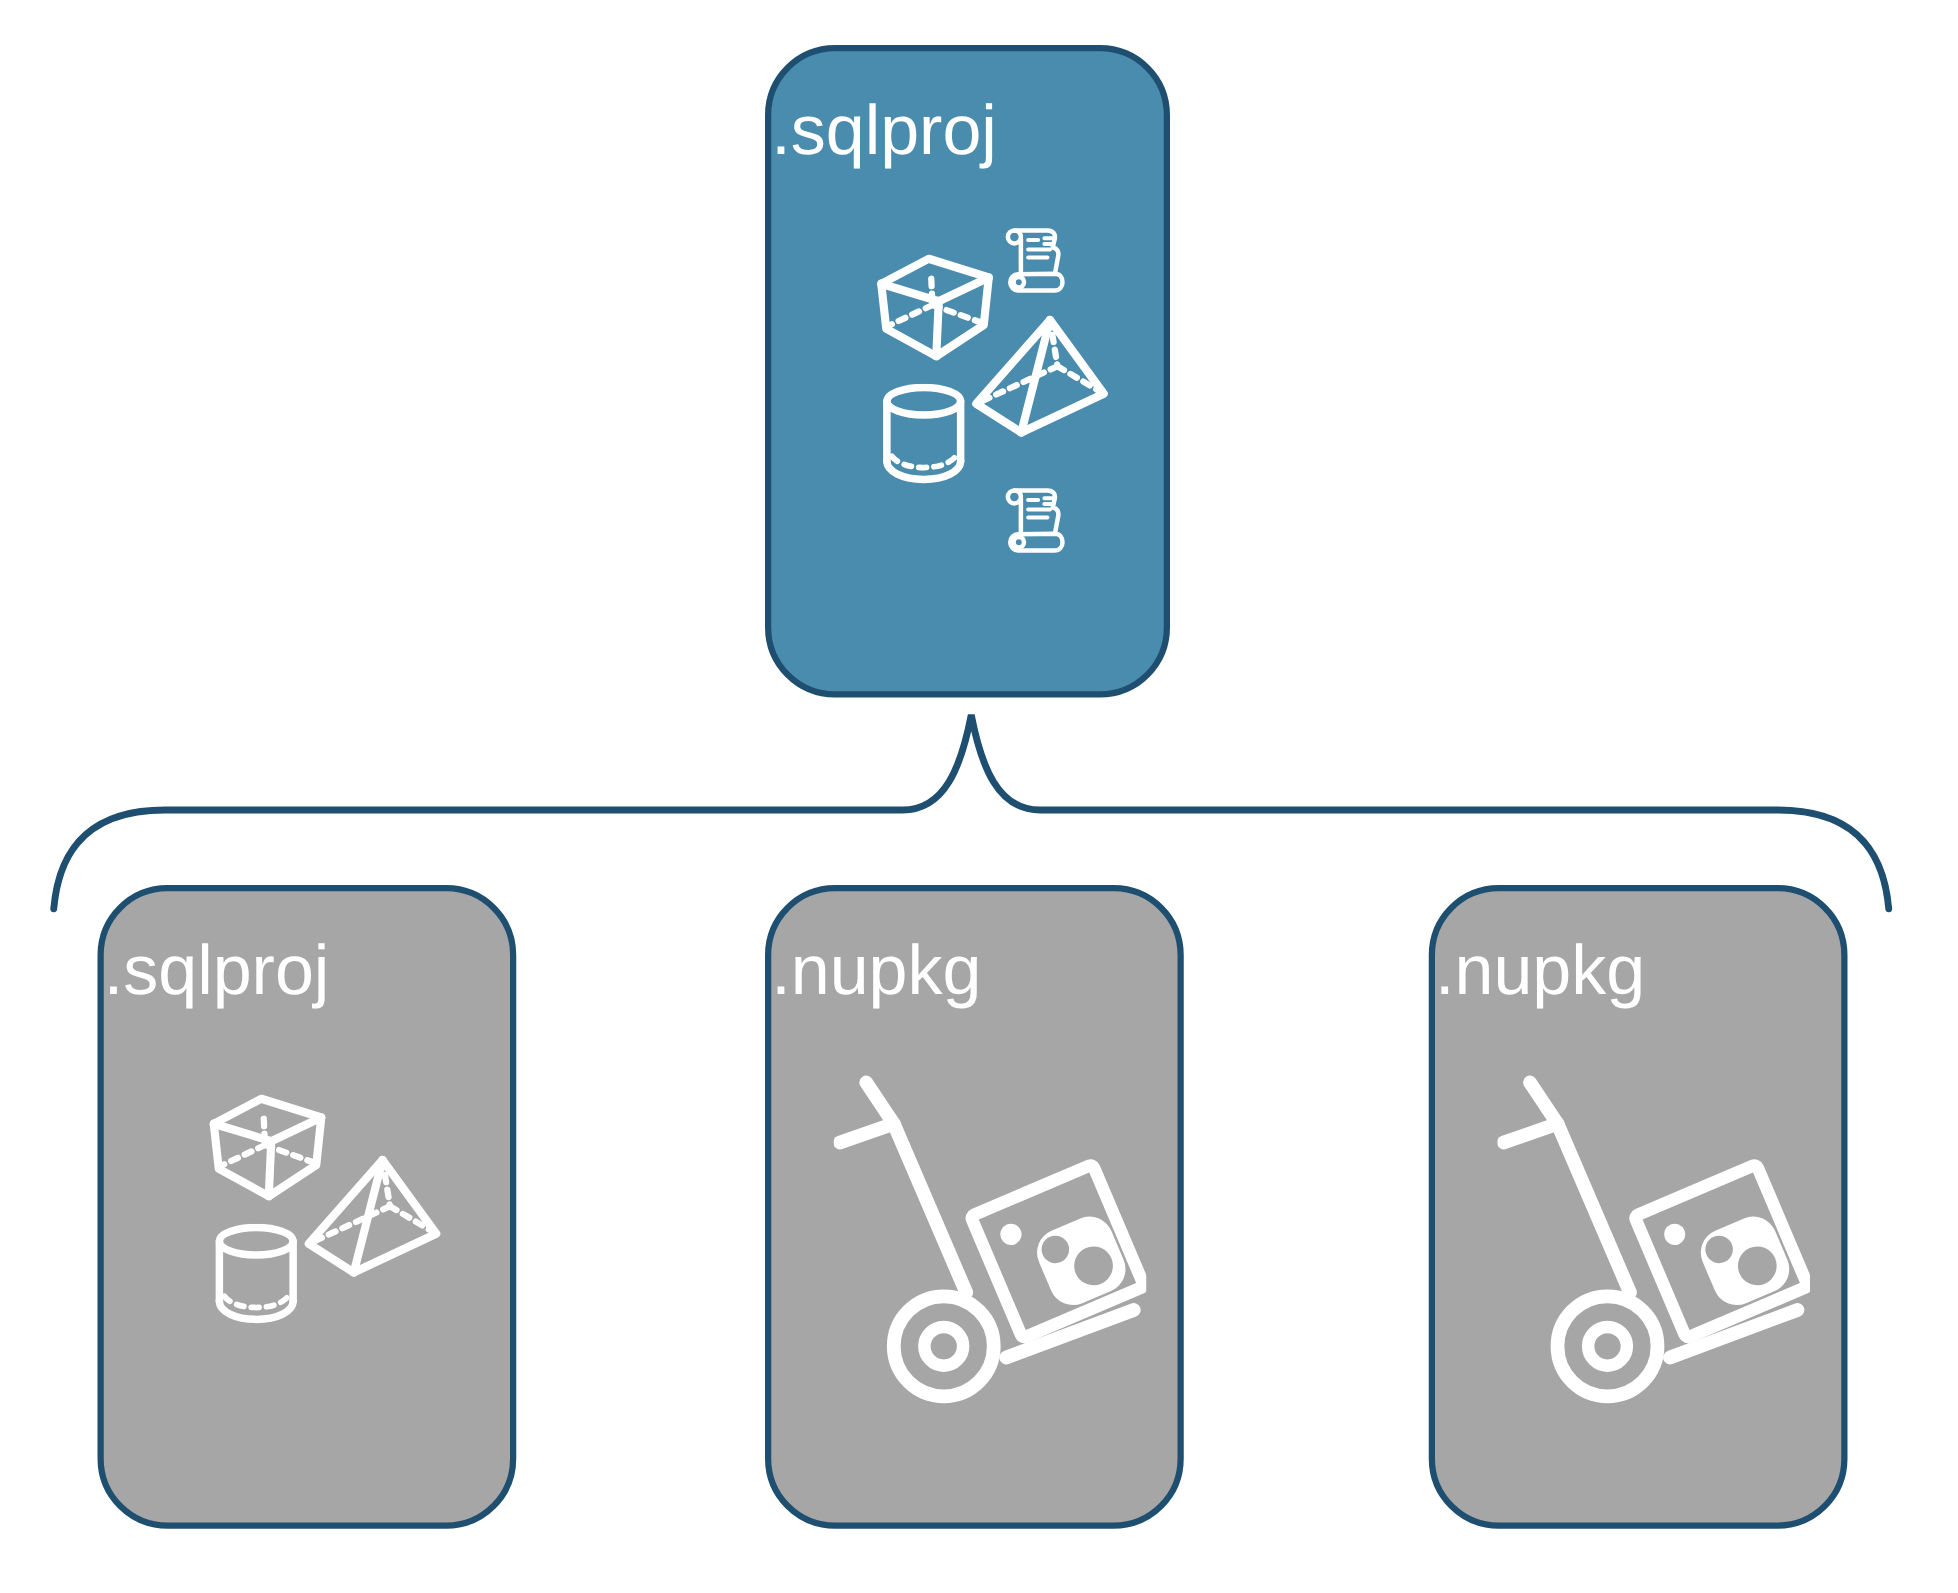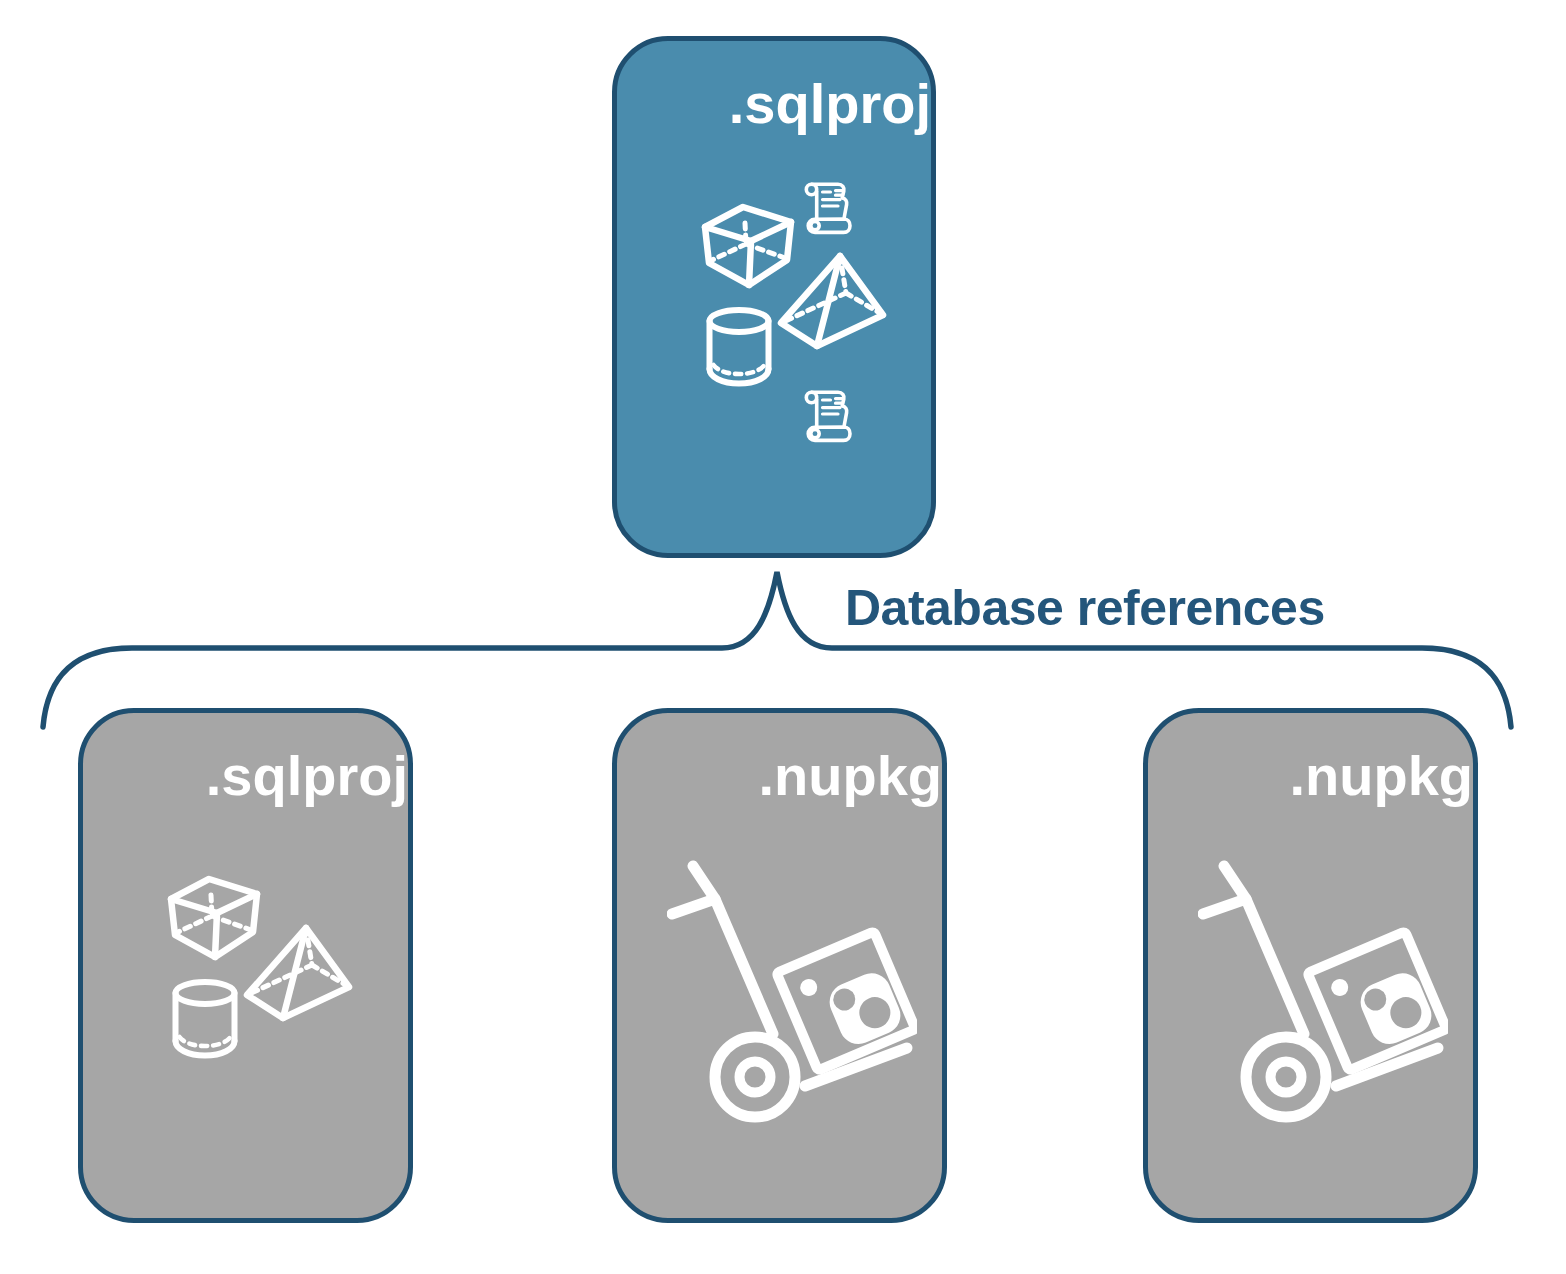--- a/index.html
+++ b/index.html
@@ -12,22 +12,22 @@
     position:absolute; box-sizing:border-box;
     border:5px solid var(--border,#1F4F70);
     border-radius:56px;
   }
   .card-root  { left:612px; top:36px;  width:324px; height:522px; background:var(--root-fill,#4A8CAD); }
   .card-child { top:708px; width:335px; height:515px; background:var(--child-fill,#A6A6A6); }
   .card-child.c1 { left:78px; }
   .card-child.c2 { left:612px; }
   .card-child.c3 { left:1143px; }
   .card-title {
-    margin-top:32px; text-align:right;
-    color:#ffffff; font-weight:bold; font-size:56px; letter-spacing:0px;
+    margin-top:32px; text-align:left;
+    color:#ffffff; font-weight:normal; font-size:56px; letter-spacing:0px;
     line-height:1.1;
   }
   .icon { position:absolute; }
   
   .cube-pos     { left:81px;  top:158px; width:100px; height:92px; }
   .pyramid-pos  { left:159px; top:210px; width:112px; height:100px; }
   .cylinder-pos { left:87px;  top:266px; width:70px;  height:84px; }
   .scroll1-pos  { left:184px; top:138px; width:54px;  height:58px; }
   .scroll2-pos  { left:184px; top:346px; width:54px;  height:58px; }
   .dolly-pos    { left:50px;  top:145px; width:250px; height:268px; }
@@ -102,21 +102,20 @@
       </g>
       <g class="stroke" stroke-width="3.2">
         <path d="M21.5,13 h8 M34.5,11.6 h6.5 M34.5,16.2 h6.5 M21.5,20.6 h17.5 M21.5,27 h15.5"></path>
       </g>
     </svg>
   </div>
 
   <svg class="connector" viewBox="0 0 1566 185">
     <path d="M43,172 C46,138 60,93 132,93 L722,93 C756,93 769,58 777,17 C785,58 798,93 832,93 L1422,93 C1494,93 1508,138 1511,172" fill="none" stroke="var(--border,#1F4F70)" stroke-width="5.5" stroke-linecap="round"></path>
   </svg>
-  <div class="connector-label">Database references</div>
 
   <div class="card card-child c1">
     <div class="card-title">.sqlproj</div>
 
     <svg class="icon cube-pos" viewBox="0 0 100 92">
       <g class="stroke" stroke-width="6.5">
         <path d="M7,28 L45,8 L93,23 L89,61 L51,86 L11,64 Z"></path>
         <path d="M93,23 L53,42 L7,28"></path>
         <path d="M53,42 L51,86"></path>
       </g>

